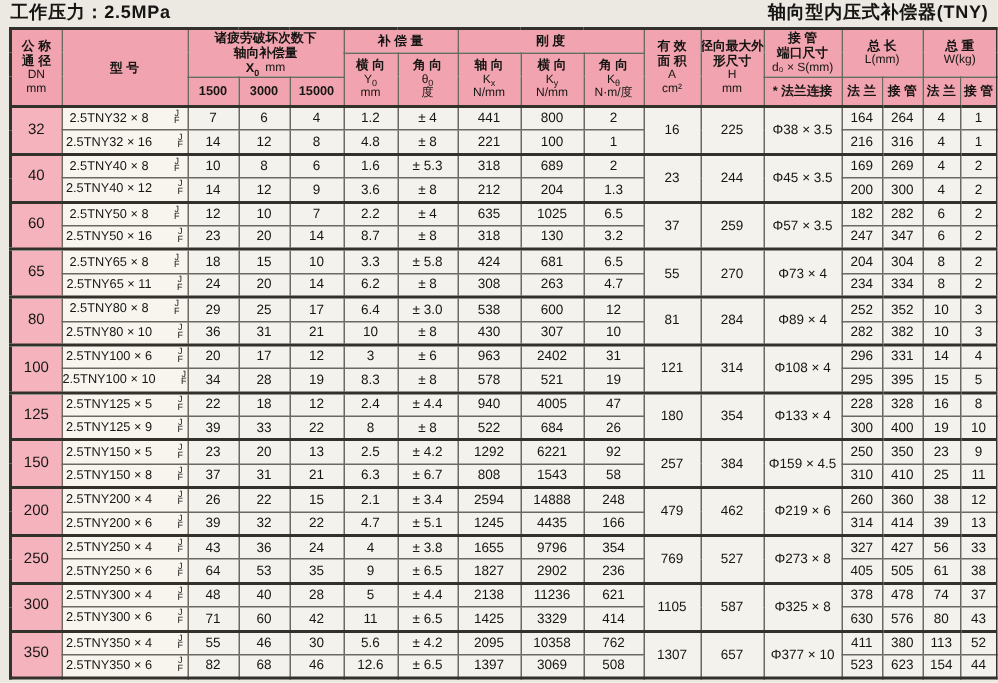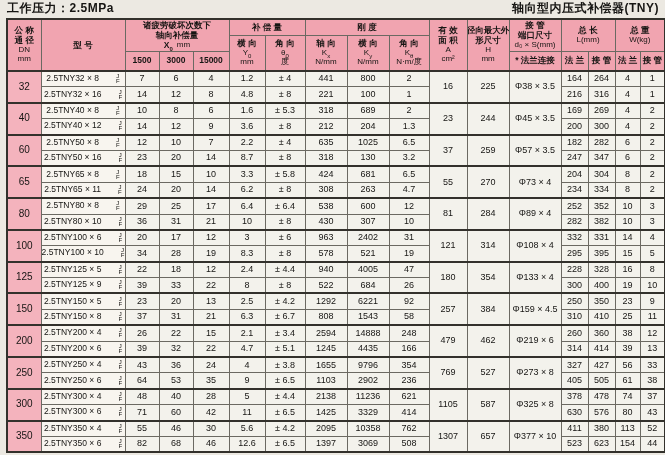--- a/index.html
+++ b/index.html
@@ -366,21 +366,21 @@
             <span>2.5TNY80 × 8</span>
             <span class="jf">
               <span>J</span>
               <span>F</span>
             </span>
           </span></td>
         <td>29</td>
         <td>25</td>
         <td>17</td>
         <td>6.4</td>
-        <td>± 6.4</td>
+        <td>± 3.0</td>
         <td>538</td>
         <td>600</td>
         <td>12</td>
         <td rowspan="2">81</td>
         <td rowspan="2">284</td>
         <td rowspan="2">Φ89 × 4</td>
         <td>252</td>
         <td>352</td>
         <td>10</td>
         <td>3</td>
@@ -419,21 +419,21 @@
         <td>17</td>
         <td>12</td>
         <td>3</td>
         <td>± 6</td>
         <td>963</td>
         <td>2402</td>
         <td>31</td>
         <td rowspan="2">121</td>
         <td rowspan="2">314</td>
         <td rowspan="2">Φ108 × 4</td>
-        <td>332</td>
+        <td>296</td>
         <td>331</td>
         <td>14</td>
         <td>4</td>
       </tr>
       <tr>
         <td class="model"><span class="mwrap">
             <span>2.5TNY100 × 10</span>
             <span class="jf">
               <span>J</span>
               <span>F</span>
@@ -621,21 +621,21 @@
             <span class="jf">
               <span>J</span>
               <span>F</span>
             </span>
           </span></td>
         <td>64</td>
         <td>53</td>
         <td>35</td>
         <td>9</td>
         <td>± 6.5</td>
-        <td>1103</td>
+        <td>1827</td>
         <td>2902</td>
         <td>236</td>
         <td>405</td>
         <td>505</td>
         <td>61</td>
         <td>38</td>
       </tr>
       <tr class="gfirst">
         <td rowspan="2" class="dn">300</td>
         <td class="model"><span class="mwrap">

